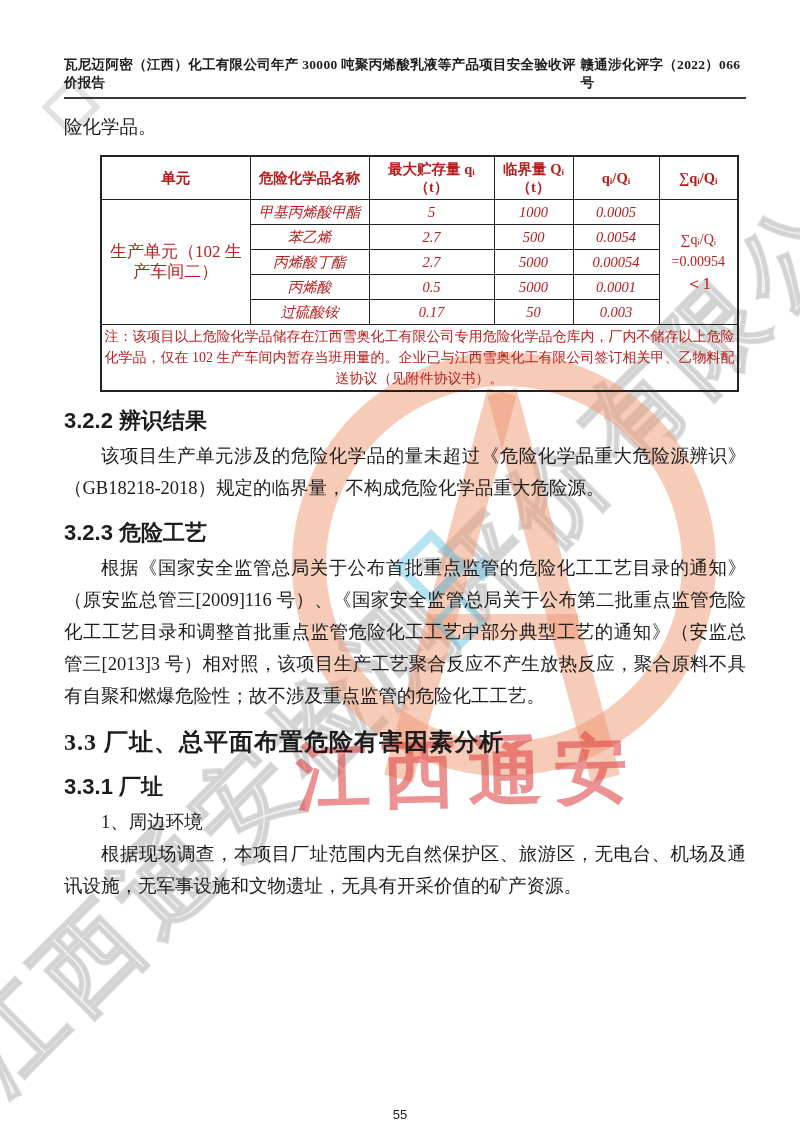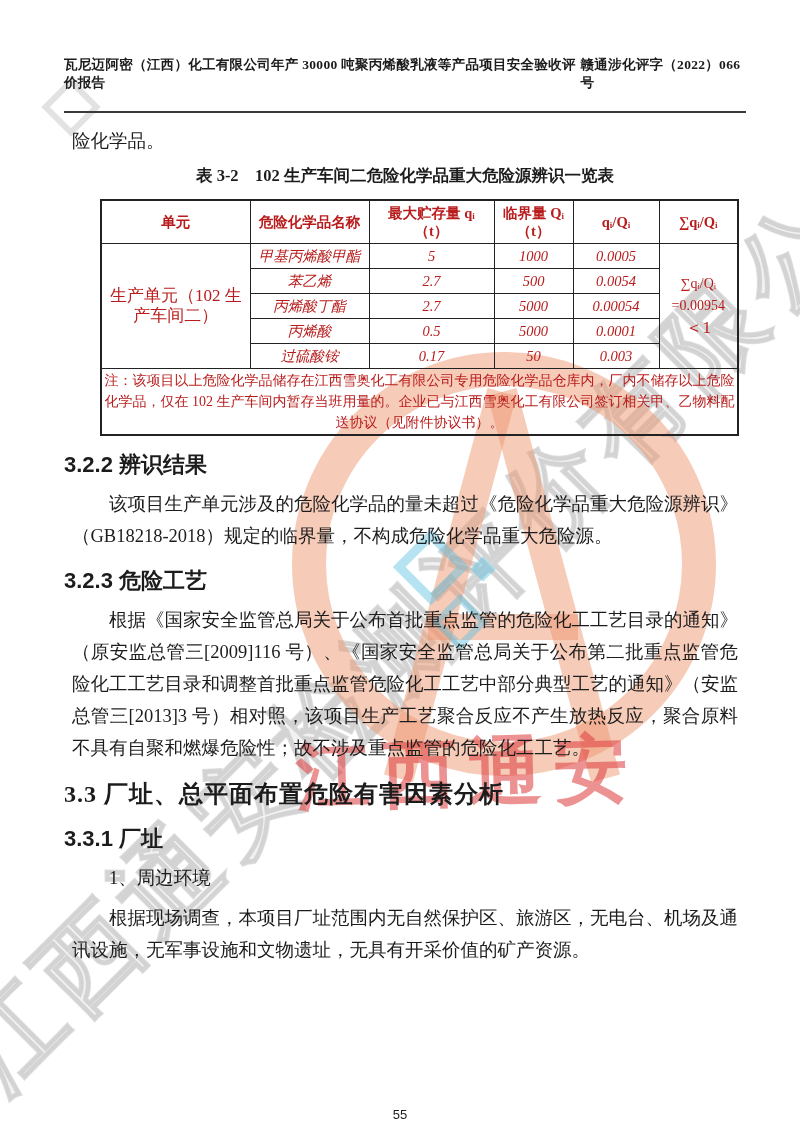--- a/index.html
+++ b/index.html
@@ -49,24 +49,24 @@
     letter-spacing:12px; white-space:nowrap; transform:rotate(-1.5deg);
     color:rgba(222,68,68,0.58);
   }
 
   
   .content { position:absolute; left:64px; width:682px; top:56px; z-index:1; }
 
   .doc-header {
     display:flex; justify-content:space-between; align-items:flex-end;
     font-weight:bold; font-size:13.5px; letter-spacing:0.3px;
-    border-bottom:2px solid #3a3a3a; padding-bottom:19px;
-  }
-
-  p { margin:8px; }
+    border-bottom:2px solid #3a3a3a; padding-bottom:5px;
+  }
+
+  p { margin:0; }
   .body-text { font-size:18.5px; line-height:32px; text-align:justify; }
   .indent { text-indent:2em; }
   .mt1 { margin-top:12px; }
 
   .table-caption {
     text-align:center; font-weight:bold; font-size:16.5px; margin-top:6px;
   }
   table.hz {
     border-collapse:collapse; margin-left:36px; margin-top:12px;
     font-size:14.5px; color:#b91c1c; border:2px solid #222; table-layout:fixed;
@@ -113,21 +113,20 @@
 
   <div class="content">
 
     <div class="doc-header">
       <span>瓦尼迈阿密（江西）化工有限公司年产 30000 吨聚丙烯酸乳液等产品项目安全验收评价报告</span>
       <span>赣通涉化评字（2022）066 号</span>
     </div>
 
     <p class="body-text mt1">险化学品。</p>
 
-    <div class="table-caption">表 3-2　102 生产车间二危险化学品重大危险源辨识一览表</div>
 
     <table class="hz">
       <colgroup>
         <col style="width:149px">
           <col style="width:119px">
           <col style="width:125px">
         <col style="width:79px">
           <col style="width:86px">
           <col style="width:79px">
       </colgroup>

